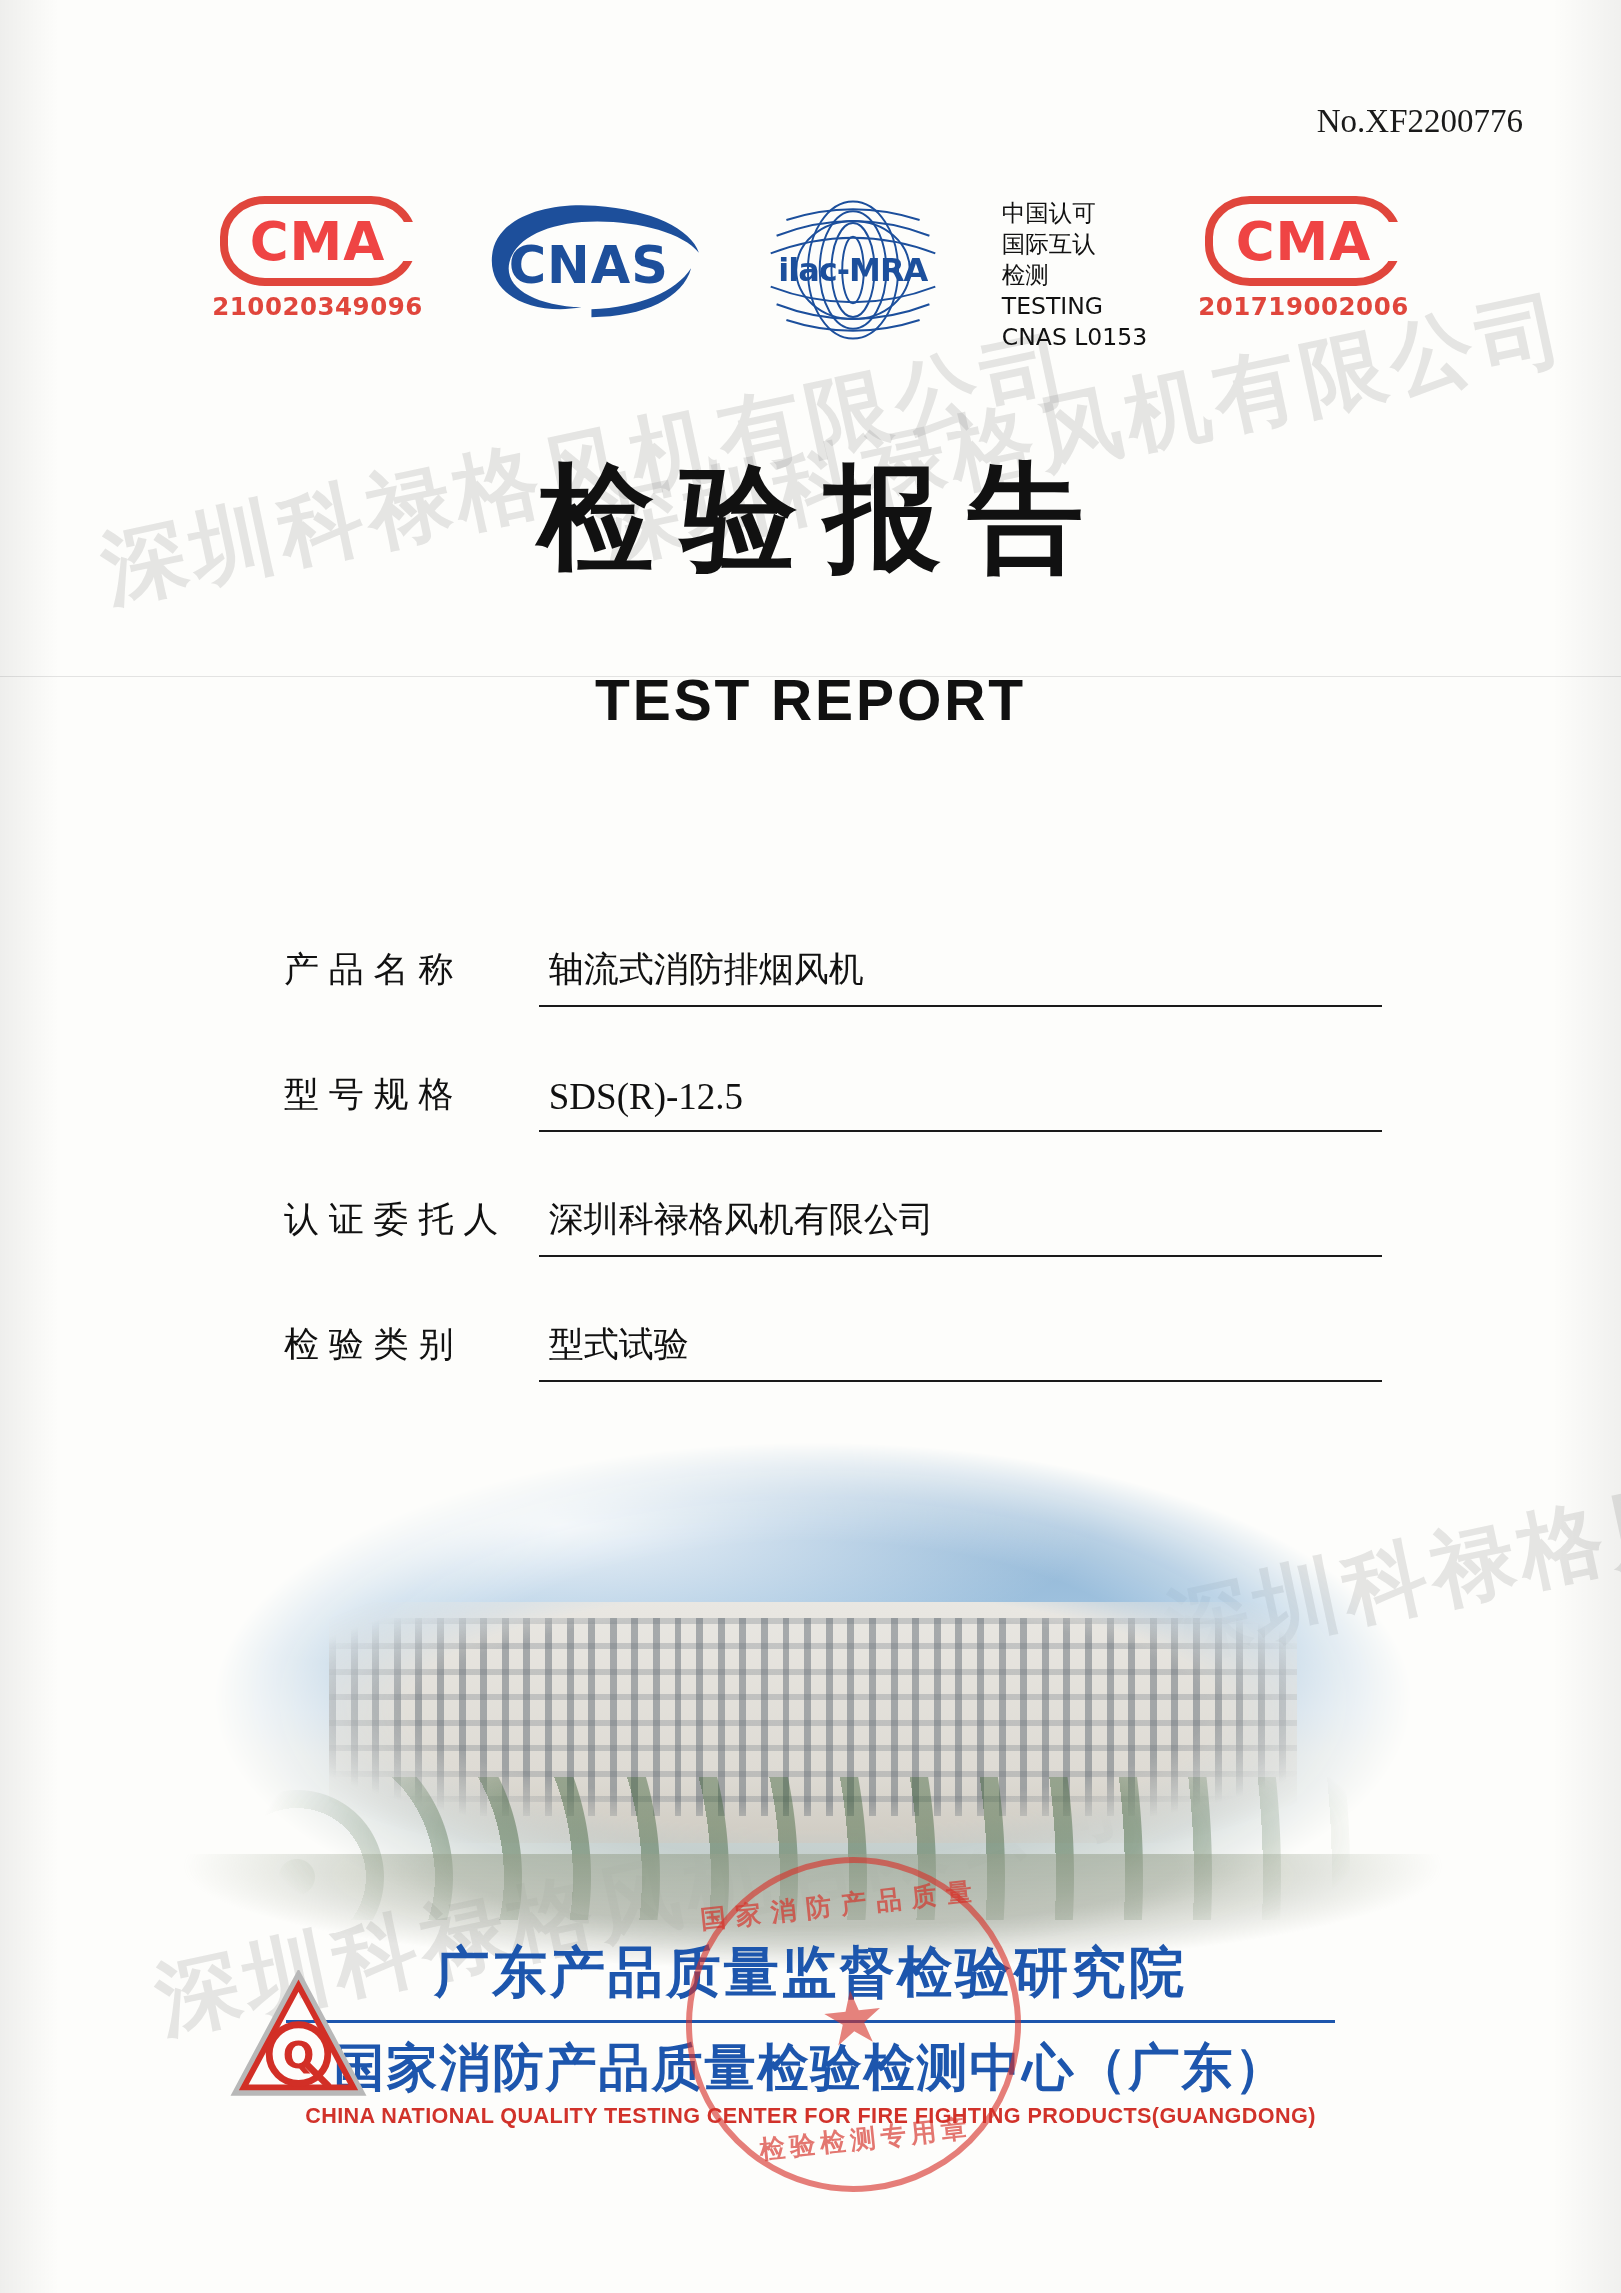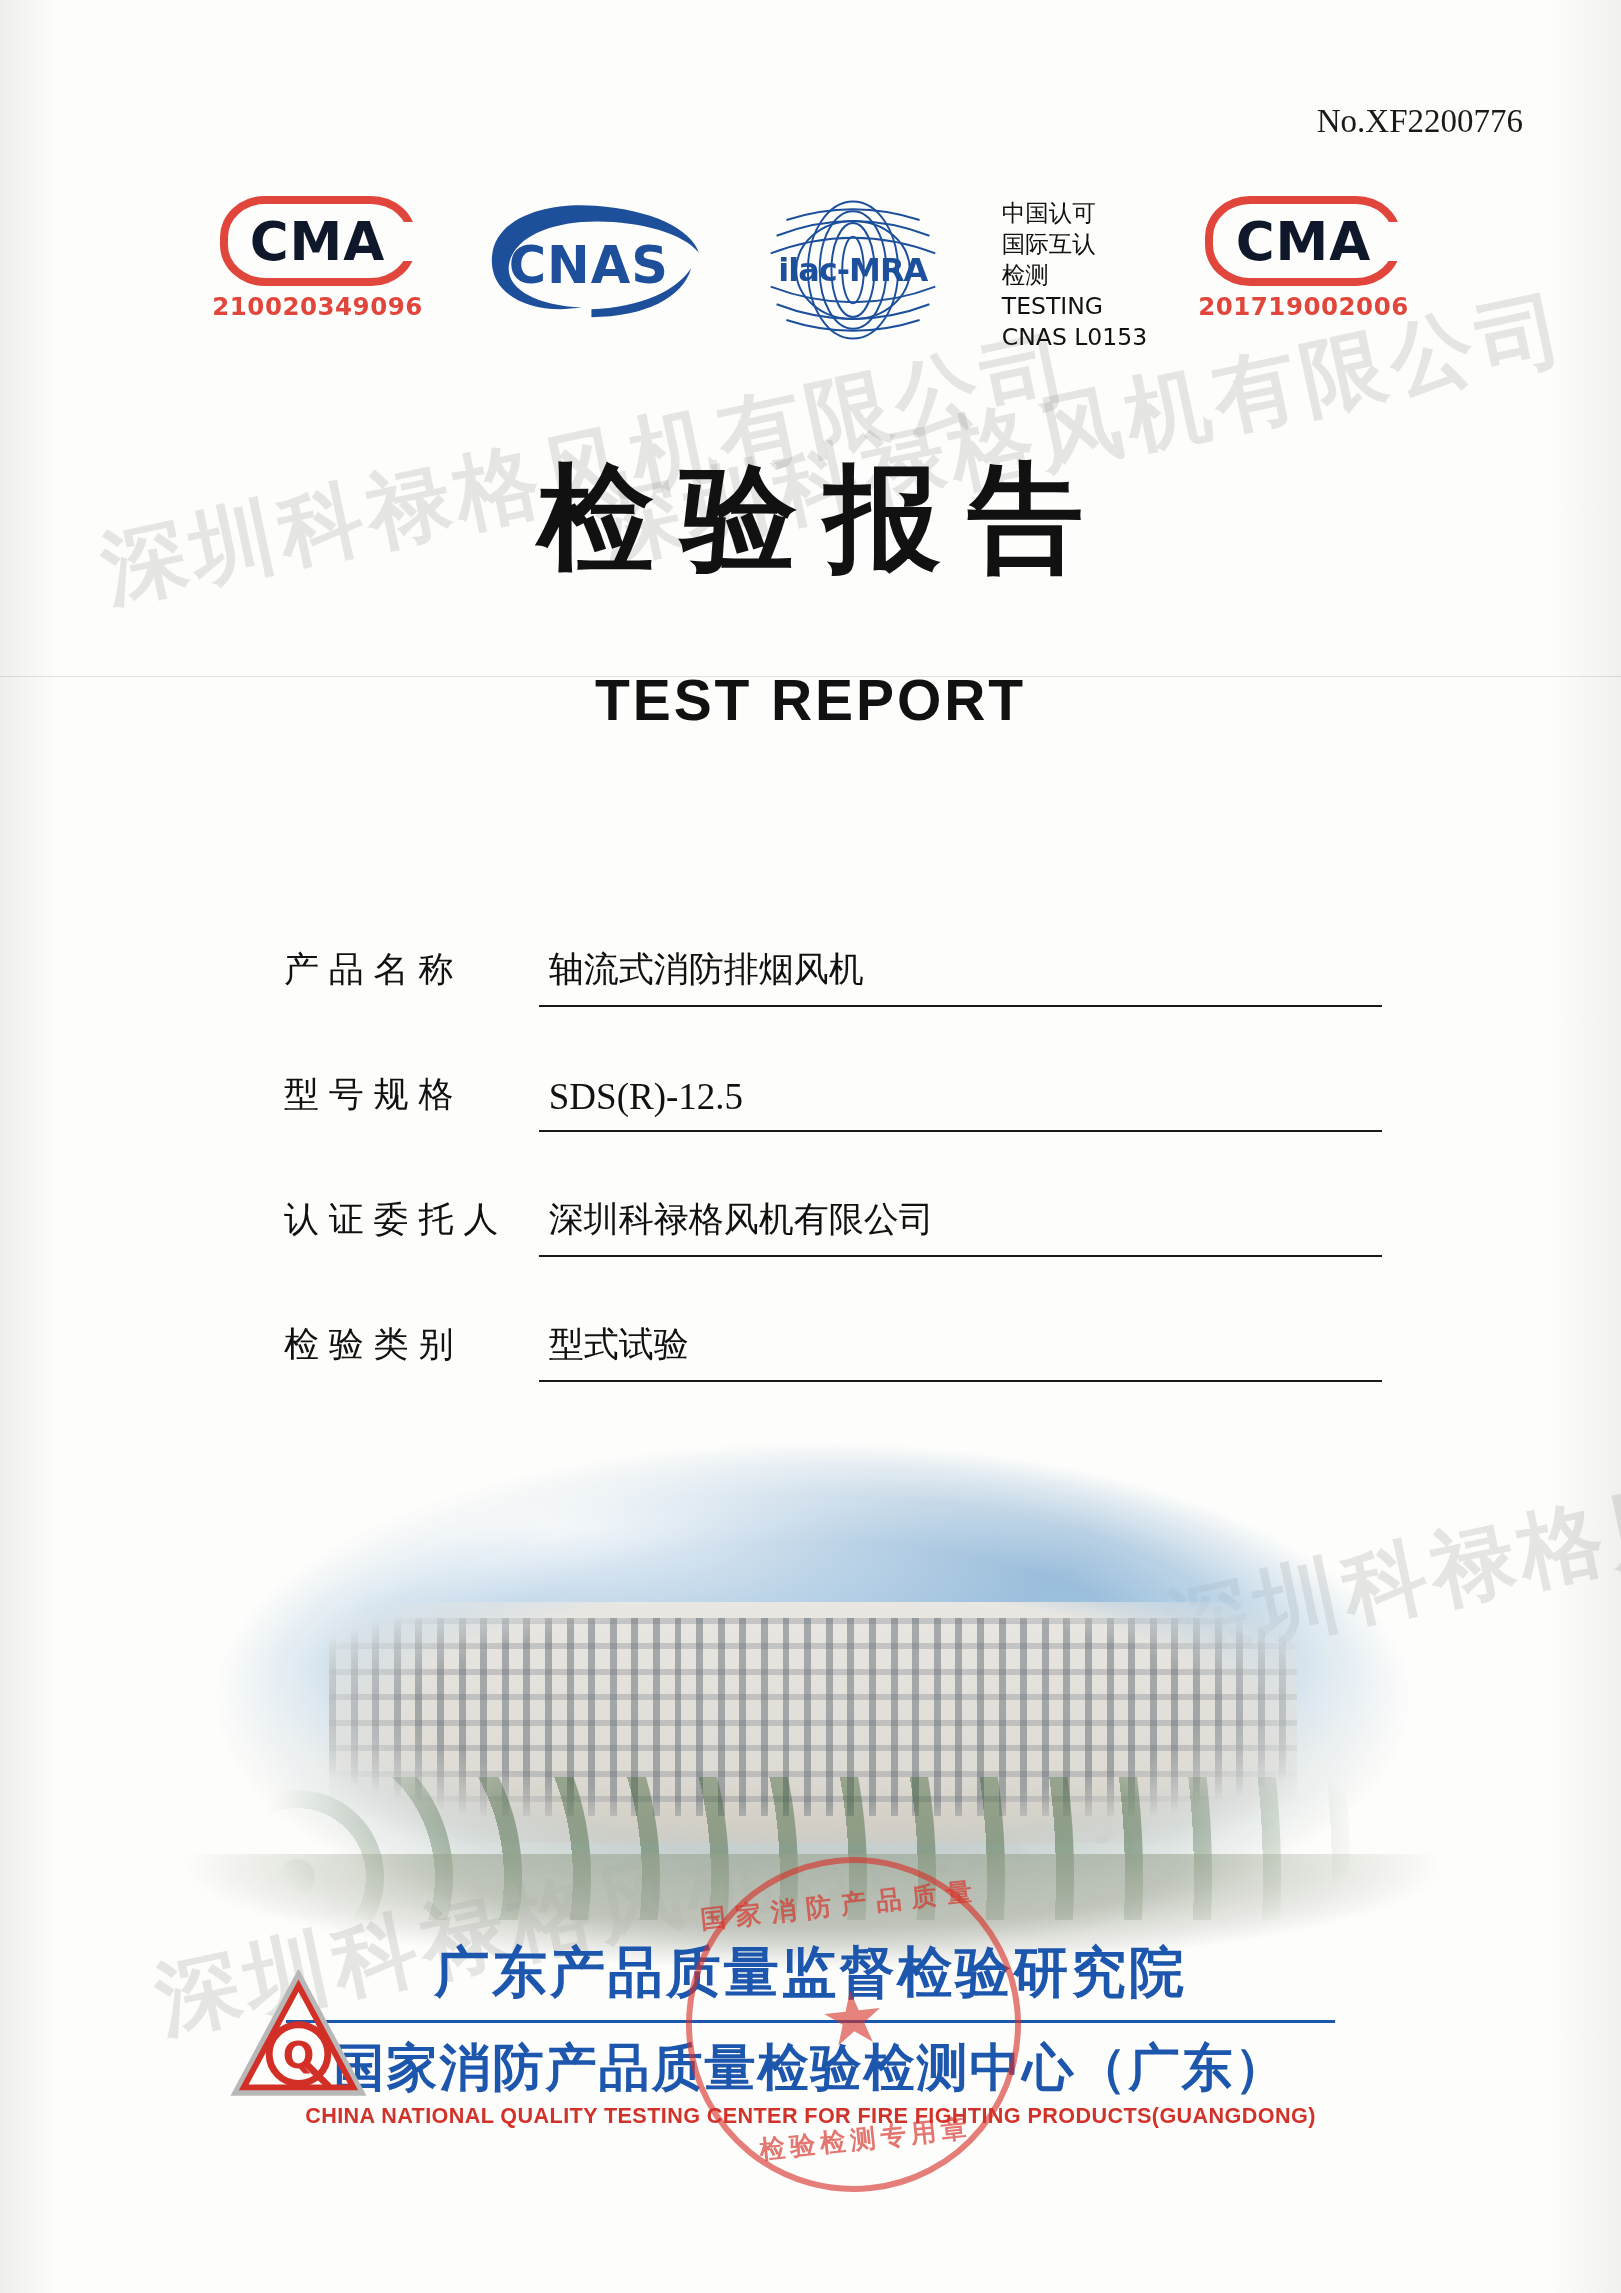--- a/index.html
+++ b/index.html
@@ -96,21 +96,21 @@
     border-radius: 45px / 41px;
   }
   .cma-badge .cma-text {
     position: absolute;
     inset: 0;
     display: flex;
     align-items: center;
     justify-content: center;
     font-size: 53px;
     font-weight: bold;
-    color: #0f172a;
+    color: #ef4444;
     letter-spacing: 1px;
     font-family: "DejaVu Sans", sans-serif;
   }
   .cma-badge .notch {
     position: absolute;
     right: -3.9px;
     top: 25.5px;
     width: 25.5px;
     height: 39px;
     background: #fdfdfb;

